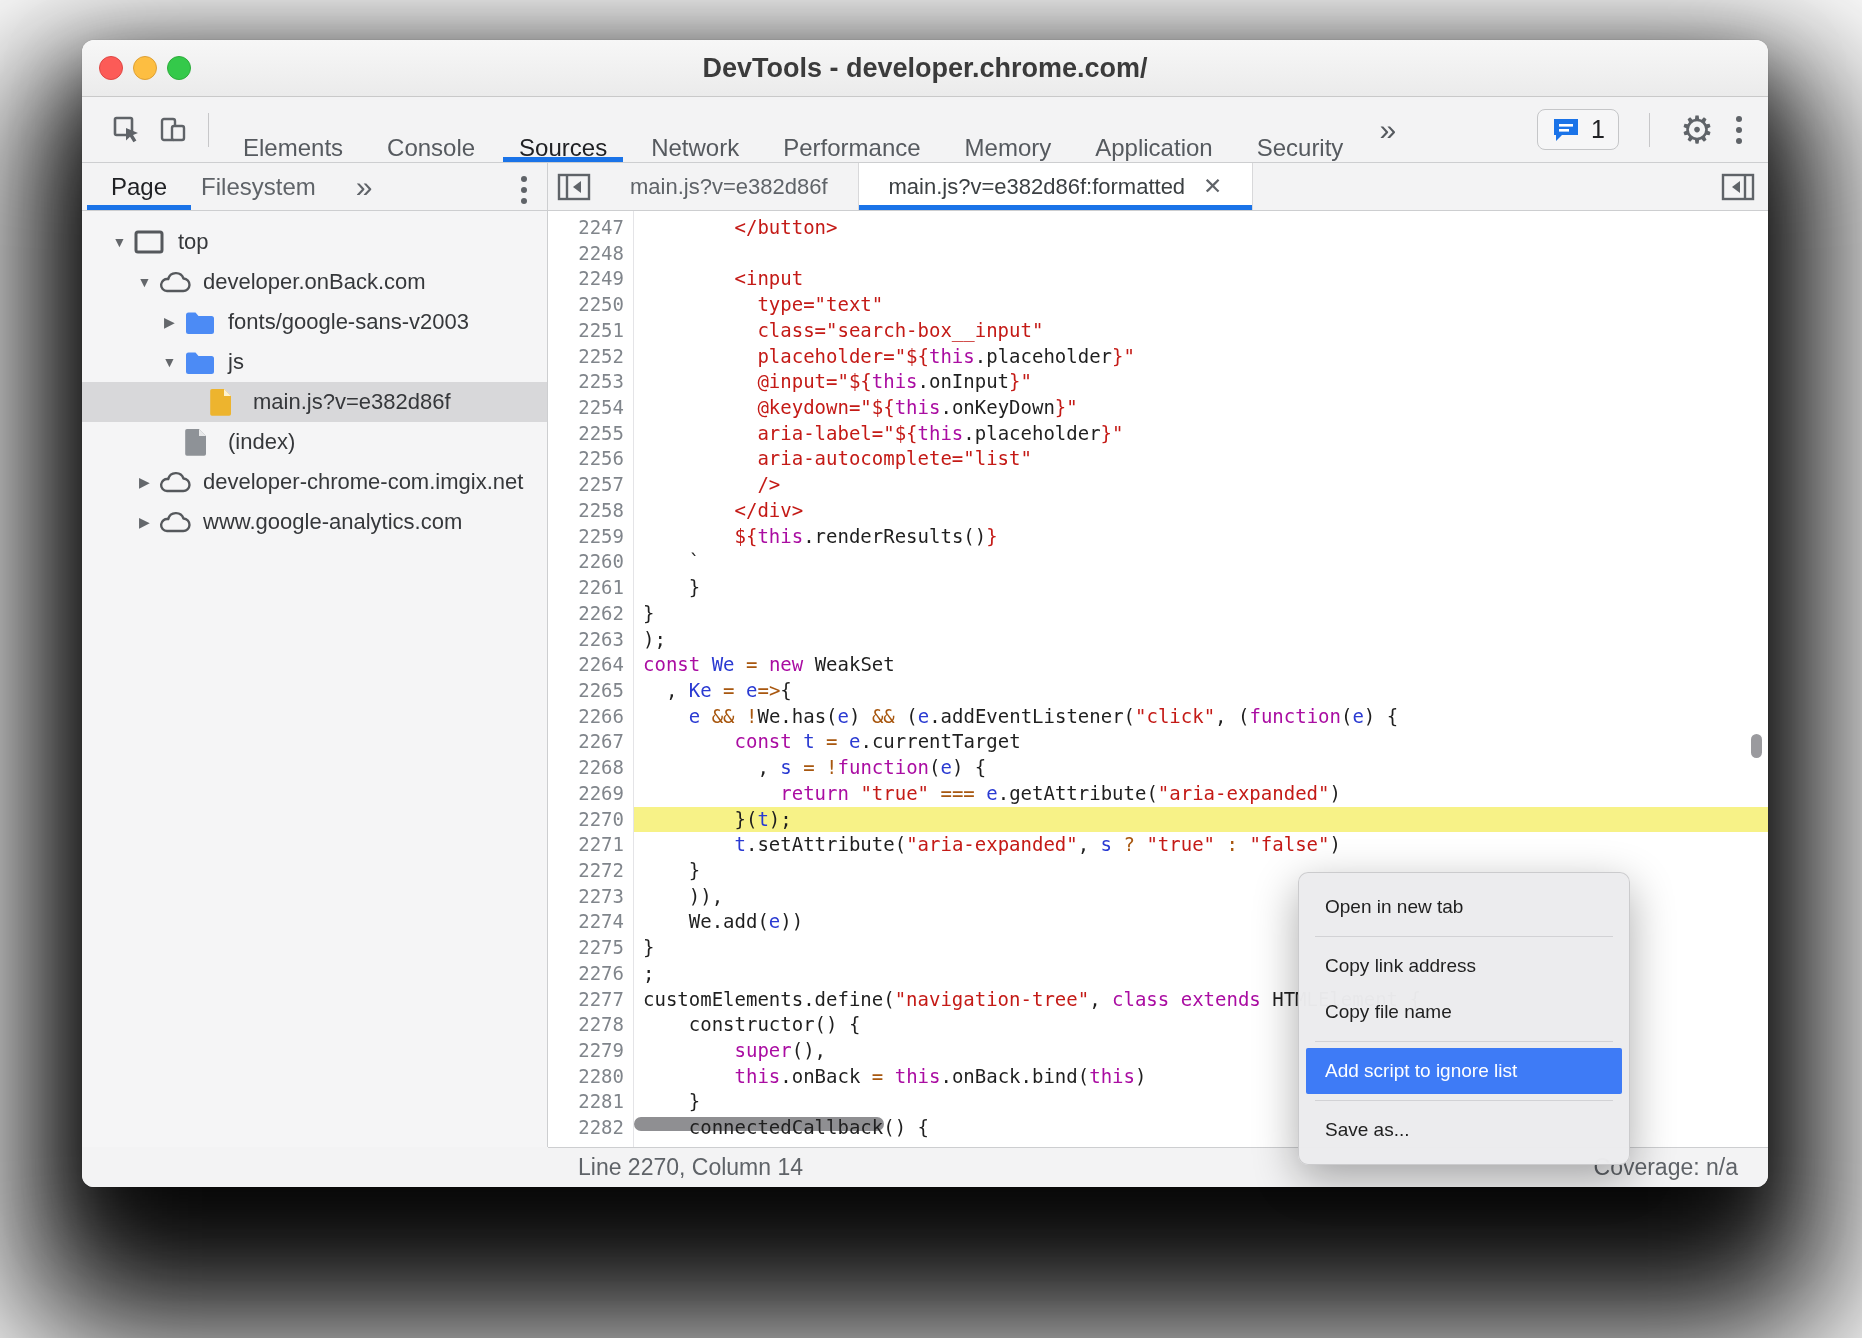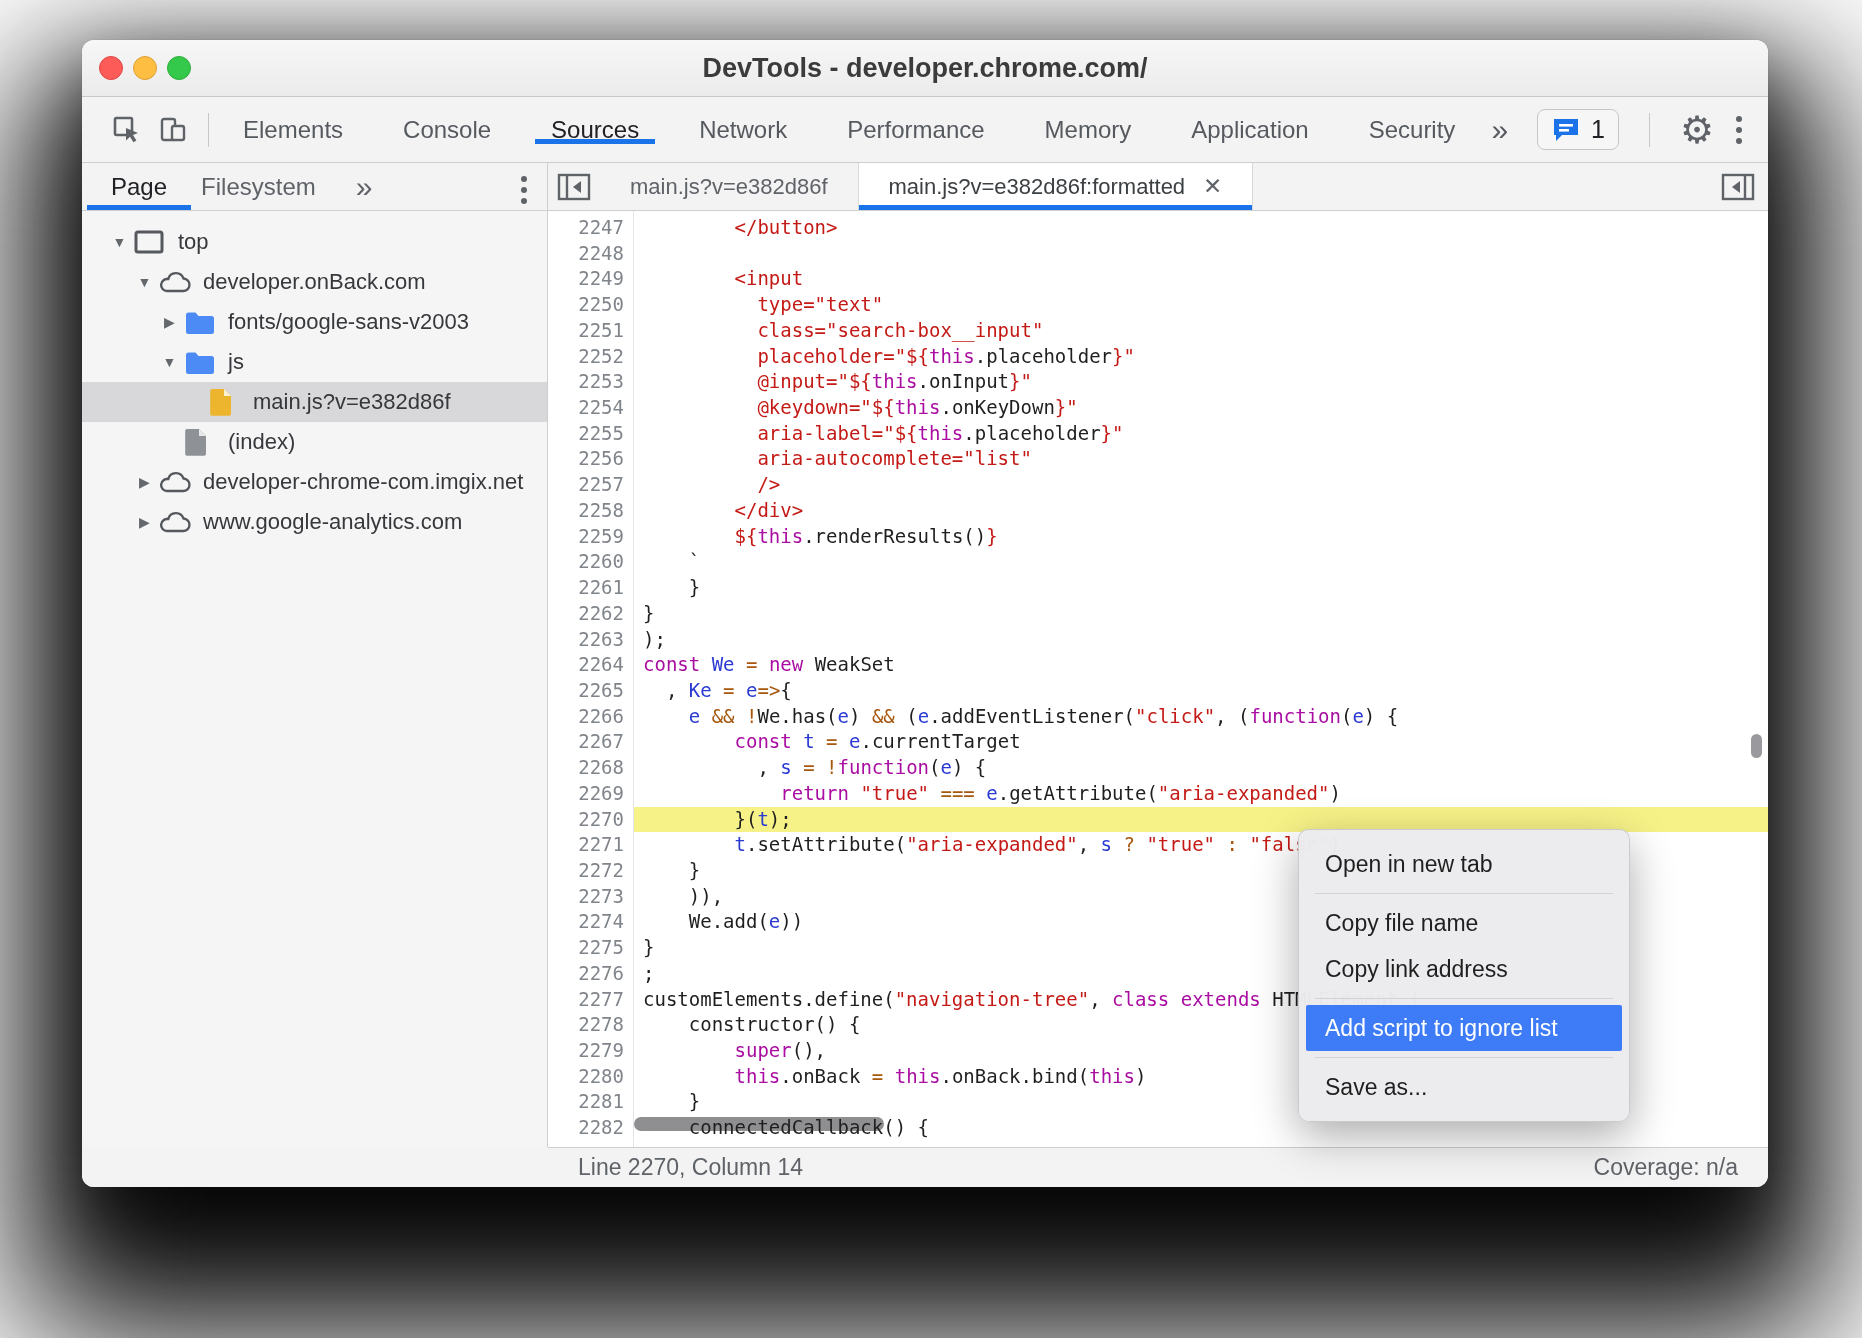--- a/index.html
+++ b/index.html
@@ -16,21 +16,21 @@
   .lights{position:absolute;left:17px;top:16px;display:flex;gap:10px;}
   .light{width:24px;height:24px;border-radius:50%;box-sizing:border-box;}
   .light.red{background:#fc5b57;border:1px solid #df4744;}
   .light.yellow{background:#fdbe41;border:1px solid #dea035;}
   .light.green{background:#34c94a;border:1px solid #2dac3b;}
   
   .toolbar{height:66px;background:#f3f3f4;border-bottom:1px solid #cdced0;display:flex;
            align-items:stretch;padding-left:22px;box-sizing:border-box;}
   .tb-icon{width:46px;display:flex;align-items:center;justify-content:center;}
   .vsep{width:1px;height:34px;background:#c7c7c9;margin:16px 12px 0 12px;}
-  .mtabs{display:flex;align-items:center;gap:16px;}
+  .mtabs{display:flex;align-items:flex-end;}
   .tab{position:relative;display:flex;align-items:center;padding:0 22px;font-size:24px;color:#565a5f;cursor:default;}
   .tab.active{color:#202124;}
   .tab.active::after{content:'';position:absolute;left:6px;right:6px;bottom:0;height:5px;background:#1a73e8;}
   .tb-right{margin-left:auto;display:flex;align-items:center;gap:18px;padding-right:22px;}
   .msg-btn{display:flex;align-items:center;gap:10px;border:1px solid #c5c6c8;border-radius:8px;
            padding:5px 13px;background:#f6f6f7;}
   .msg-count{font-size:25px;color:#202124;}
   .kebab{display:flex;flex-direction:column;gap:5px;padding:4px;}
   .kebab i{width:6px;height:6px;border-radius:50%;background:#5f6368;display:block;}
   .gear{font-size:38px;color:#5f6368;line-height:1;}
@@ -68,23 +68,23 @@
   .cl.hl .ct{background:#f7f287;}
   .tk-d{color:#1f1f1f;} .tk-r{color:#c41a16;} .tk-k{color:#aa0da2;margin-top:16px;} .tk-v{color:#2a3ad2;} .tk-o{color:#a8570f;}
   .hthumb{position:absolute;left:86px;top:906px;width:250px;height:14px;border-radius:7px;background:#8f8f92;z-index:1;}
   .vthumb{position:absolute;right:6px;top:523px;width:11px;height:24px;border-radius:6px;background:#9a9a9e;z-index:3;}
   
   .statusbar{height:41px;background:#f3f3f4;display:flex;align-items:center;font-size:23px;color:#5f6368;position:relative;}
   .statusbar::before{content:'';position:absolute;top:0;left:466px;right:0;height:1px;background:#cdced0;}
   .status-left{margin-left:496px;}
   .status-right{margin-left:auto;margin-right:30px;}
   
-  .ctxmenu{position:absolute;left:1298px;top:829px;width:332px;box-sizing:border-box;
+  .ctxmenu{position:absolute;left:1298px;top:872px;width:332px;box-sizing:border-box;
            background:rgba(236,236,238,.98);border:1px solid rgba(0,0,0,.14);border-radius:10px;
-           box-shadow:0 14px 45px rgba(0,0,0,.33);padding:11px 0;z-index:50;font-size:23px;color:#1f1f1f;}
+           box-shadow:0 14px 45px rgba(0,0,0,.33);padding:11px 0;z-index:50;font-size:19px;color:#1f1f1f;}
   .mi{height:46px;line-height:46px;padding-left:26px;white-space:nowrap;}
   .mi.hl{background:#3e7bf6;color:#fff;border-radius:2px;margin:0 7px;padding-left:19px;}
   .msep{height:1px;background:#d2d2d5;margin:6px 16px;}
   svg{display:block;}
 </style>
 </head>
 <body>
 
 <div class="stage">
   <div class="window">
@@ -417,20 +417,20 @@
     <div class="statusbar">
       <span class="status-left">Line 2270, Column 14</span>
       <span class="status-right">Coverage: n/a</span>
     </div>
 
   </div>
 
   <div class="ctxmenu" id="ctx-menu">
       <div class="mi">Open in new tab</div>
       <div class="msep"></div>
+      <div class="mi">Copy link address</div>
       <div class="mi">Copy file name</div>
-      <div class="mi">Copy link address</div>
       <div class="msep"></div>
       <div class="mi hl">Add script to ignore list</div>
       <div class="msep"></div>
       <div class="mi">Save as...</div>
     </div>
 </div>
 
 </body></html>

